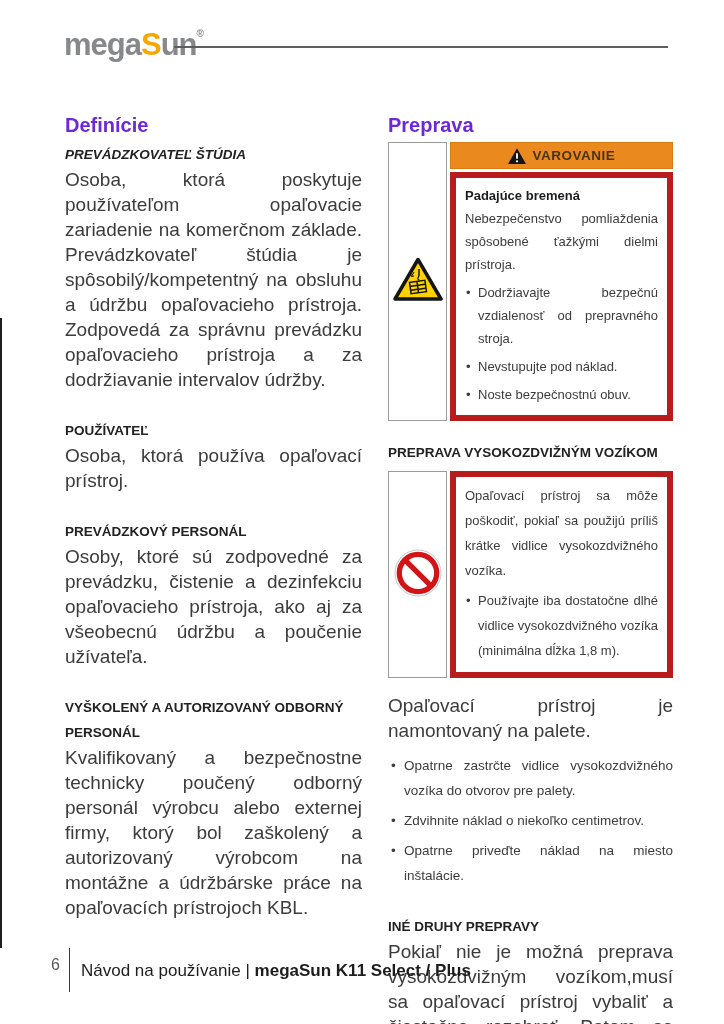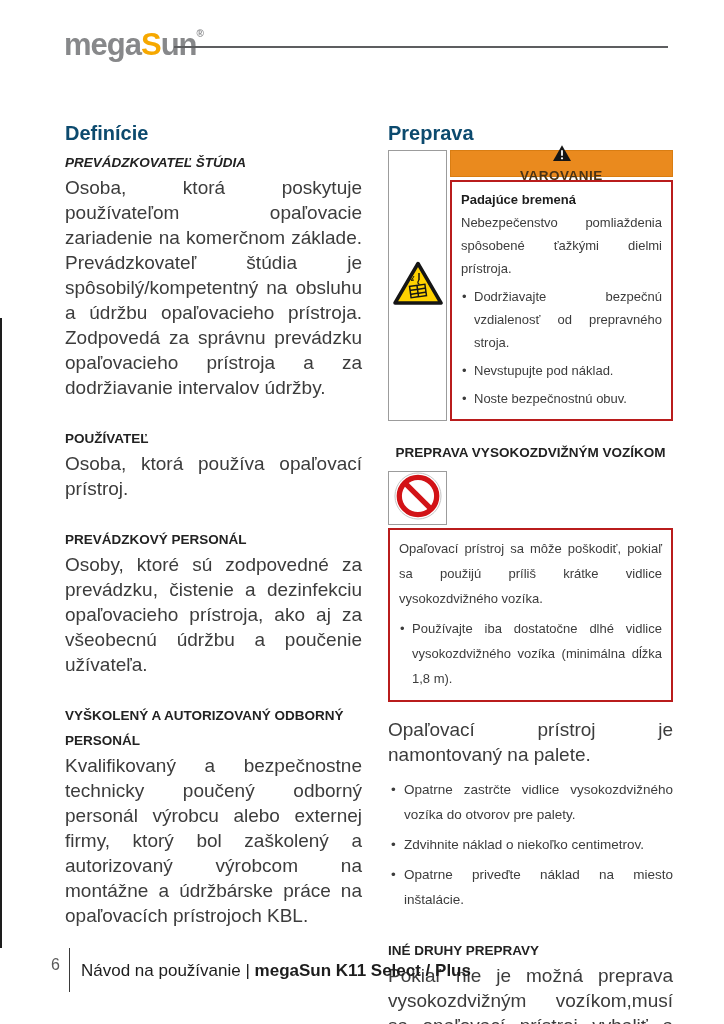--- a/index.html
+++ b/index.html
@@ -14,51 +14,51 @@
   .logo { position:absolute; left:64px; top:16px; font-weight:bold; font-size:31px; letter-spacing:-1px; color:#87888a;margin-top:11px; }
   .logo .s { color:#f6a800; }
   .logo .reg { font-size:10px; vertical-align:18px; letter-spacing:0; color:#87888a; }
   .header-rule { position:absolute; left:174px; top:46px; width:494px; height:2px; background:#5d5e60; }
   
   .edge-line { position:absolute; left:0; top:318px; width:2px; height:630px; background:#1d1d1d; }
   
   .col { position:absolute; top:106px; }
   .col-left  { left:65px;  width:297px; }
   .col-right { left:388px; width:285px; }
-  h1.title { font-size:20px; font-weight:bold; color:#0c4a6e; margin:16px 0 5px 0; }
+  h1.title { font-size:20px; font-weight:bold; color:#6d28d9; margin:8px 0 5px 0; }
   h2.subhead { font-size:13.5px; font-weight:bold; color:#222; line-height:25px; margin-top:26px; }
   .col p.body { font-size:19px; line-height:25px; text-align:justify; color:#3c3c3c; }
   .col-left section:first-of-type h2.subhead { margin-top:0;font-style:italic; }
   
   .hazard-box { display:flex; gap:3px; margin-top:4px; }
   .hazard-box .icon-cell {
     width:59px; border:1px solid #9c9c9c; flex:none;
     display:flex; align-items:center; justify-content:center;
   }
   .hazard-box .right-stack { flex:1; display:flex; flex-direction:column; gap:3px; }
   .banner {
     background:#ea8a1e; border:1px solid #d97d12; height:27px;
     display:flex; align-items:center; justify-content:center; gap:7px;
-    font-size:13.5px; font-weight:bold; color:#4a3314; letter-spacing:0.5px;flex-direction:column;
+    font-size:13.5px; font-weight:bold; color:#4a3314; letter-spacing:0.5px;
   }
   .box-body {
-    border:2px solid #b91c1c; padding:6px 9px 9px 9px; flex:1;
+    border:6px solid #b91c1c; padding:6px 9px 9px 9px; flex:1;
     font-size:13px; line-height:23px; text-align:justify; color:#3c3c3c;
   }
   .box-body .subject { font-weight:bold; color:#1d1d1d; }
   ul.bullets { list-style:none; margin-top:3px; }
   ul.bullets li { position:relative; padding-left:13px; margin-top:5px; }
   ul.bullets li::before { content:"\2022"; position:absolute; left:1px; color:#3c3c3c; }
   
   ul.bullets-out { list-style:none; margin-top:10px; font-size:13.5px; line-height:25px; text-align:justify; }
   ul.bullets-out li { position:relative; padding-left:16px; margin-top:5px; }
   ul.bullets-out li::before { content:"\2022"; position:absolute; left:3px; }
-  .gap20 { margin-top:19px;text-align:center; }
+  .gap20 { margin-top:19px; }
   .gap16 { margin-top:15px; }
-  .gap6  { margin-top:6px;flex-direction:column; }
+  .gap6  { margin-top:6px; }
   
   .footer-page { position:absolute; left:34px; top:956px; width:26px; text-align:right; font-size:16px; color:#5a5a5a; }
   .footer-divider { position:absolute; left:69px; top:948px; width:1px; height:44px; background:#3a3a3a; }
   .footer-text { position:absolute; left:81px; top:961px; font-size:17px; color:#1d1d1d; }
   .footer-text .bold { font-weight:bold; }
 </style>
 </head>
 <body>
 
 <div class="page">

